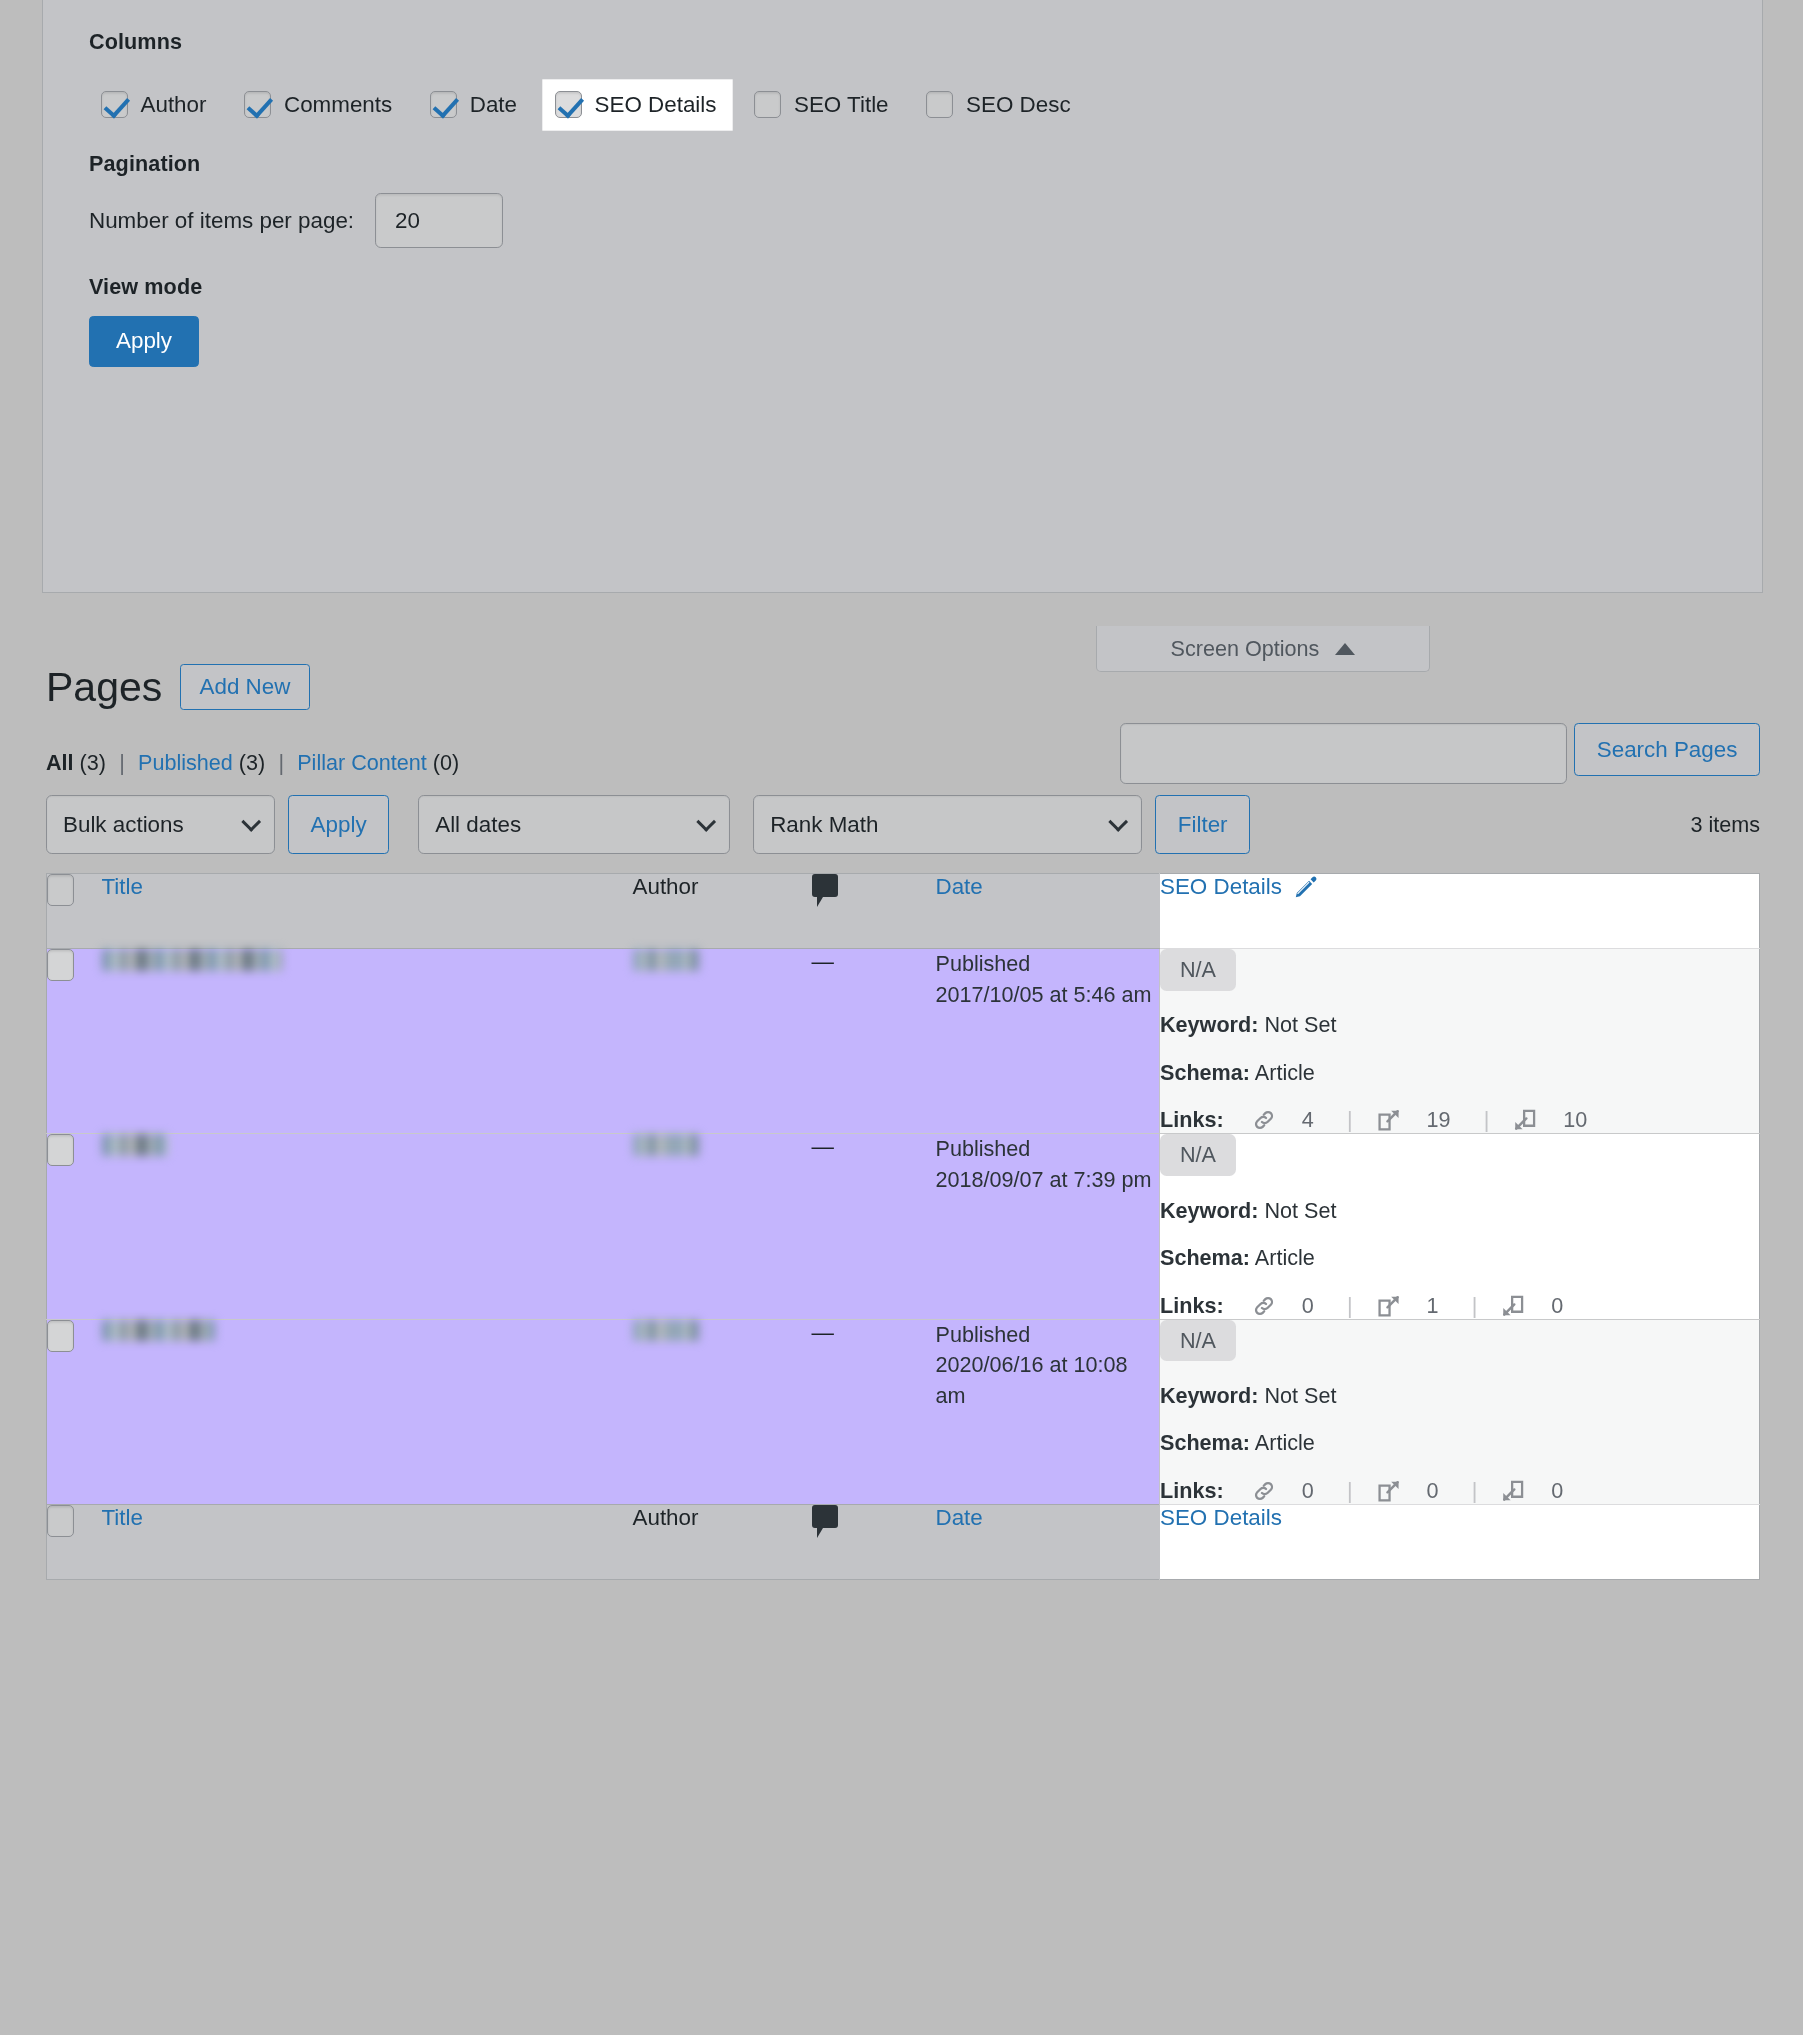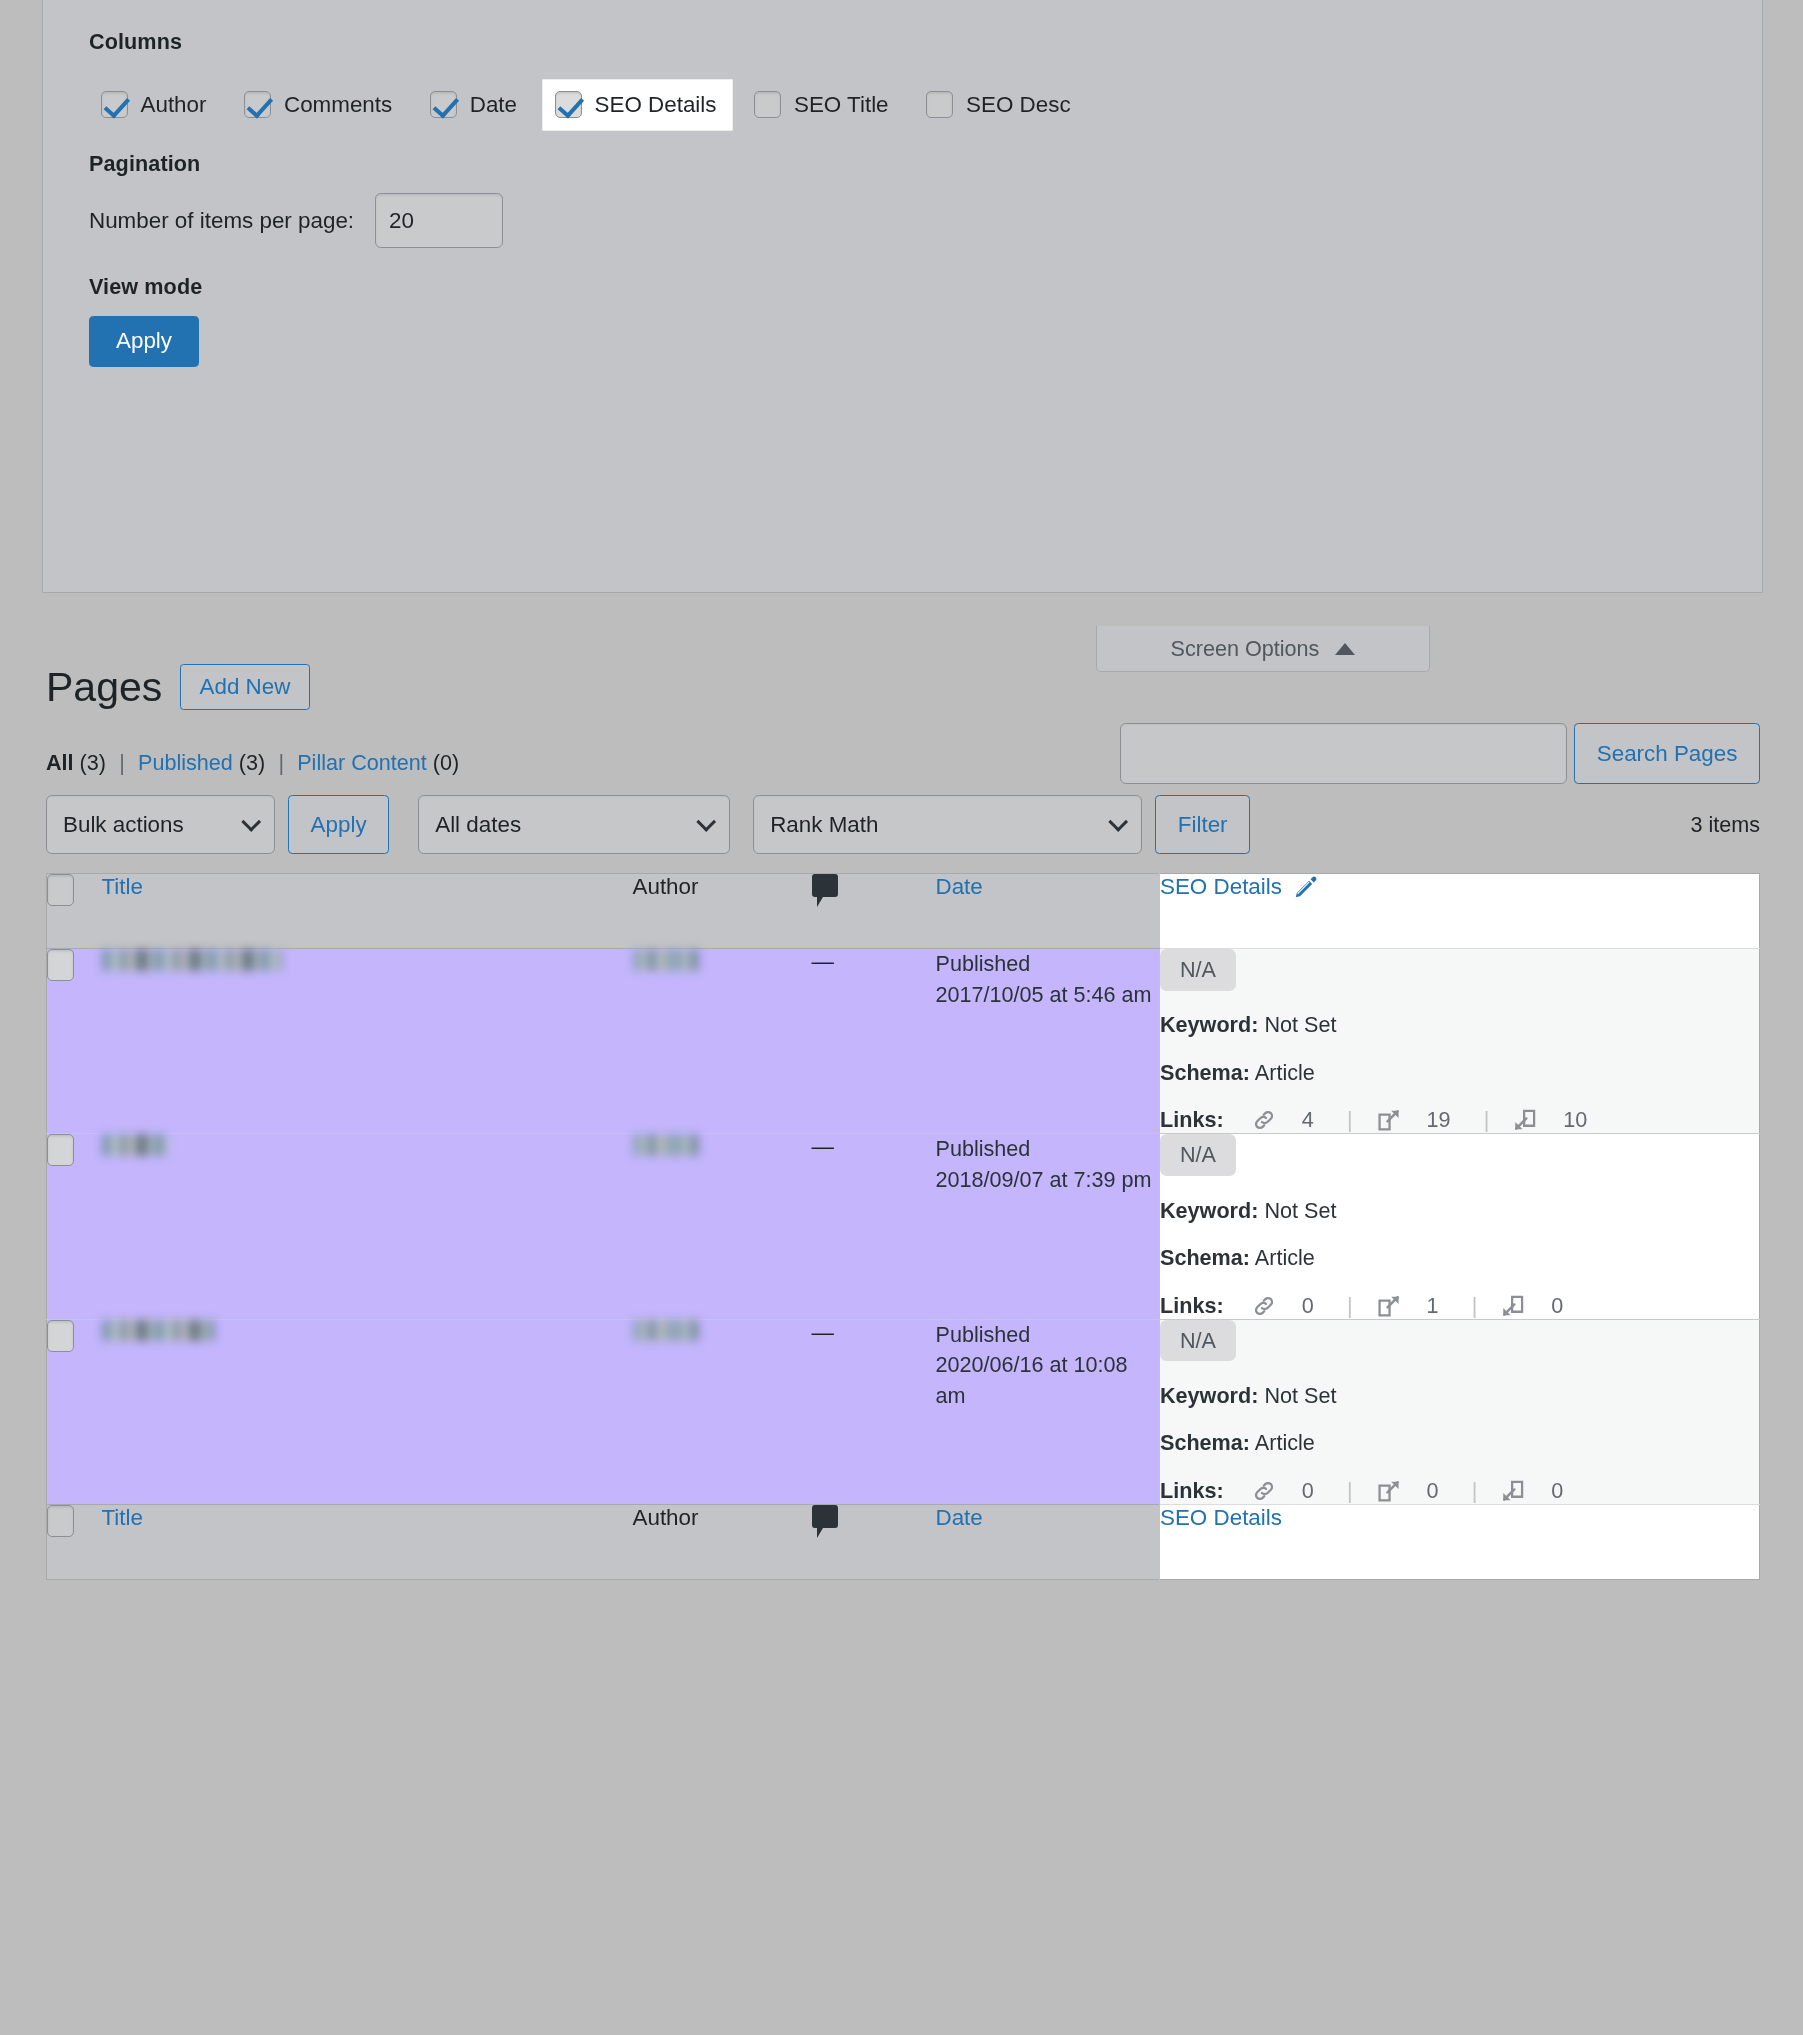--- a/index.html
+++ b/index.html
@@ -50,21 +50,21 @@
   }
   .cbox.light { background:#dcdcdd; }
 
   .pag-row { display:flex; align-items:center; gap:21px; margin-bottom:26px; }
   .pag-label { font-size:22.4px; color:#1d2327; }
   .num-input {
     width:128px; height:55px;
     border:1.4px solid #8c8f94; border-radius:5.8px;
     background:#c9cacb; color:#1d2327;
     font-family:"Liberation Sans", sans-serif; font-size:22.4px;
-    padding:0 13px; outline:none;
+    padding:0 19px; outline:none;
     box-shadow:inset 0 1.4px 2.2px rgba(0,0,0,.08);
   }
 
   .radio-row { display:flex; align-items:center; gap:0; margin-bottom:35px; }
   .rad-label {
     display:inline-flex; align-items:center; gap:13px;
     font-size:22.4px; color:#1d2327; margin-right:45px;
   }
   .radio {
     width:27px; height:27px; flex:0 0 27px;
@@ -122,21 +122,21 @@
     display:flex; align-items:stretch; gap:7.2px;
   }
   .search-input {
     width:447px; height:61px;
     border:1.4px solid #8c8f94; border-radius:5.8px;
     background:#c6c7c8; font-family:"Liberation Sans", sans-serif;
     font-size:21.6px; padding:0 13px; color:#1d2327; outline:none;
     box-shadow:inset 0 0.7px 1.4px rgba(0,0,0,.07);
   }
   .search-btn {
-    height:61px; padding:0 21.6px;
+    height:53px; padding:0 21.6px;
     background:#c3c4c7; color:#2271b1;
     border:1.4px solid #2271b1; border-radius:4.3px;
     font-family:"Liberation Sans", sans-serif; font-size:22.4px;
     cursor:pointer; white-space:nowrap;
   }
 
   .tablenav { display:flex; align-items:center; gap:0; margin-bottom:19px; }
   .sel {
     position:relative; height:59px;
     border:1.4px solid #8c8f94; border-radius:5.8px;

